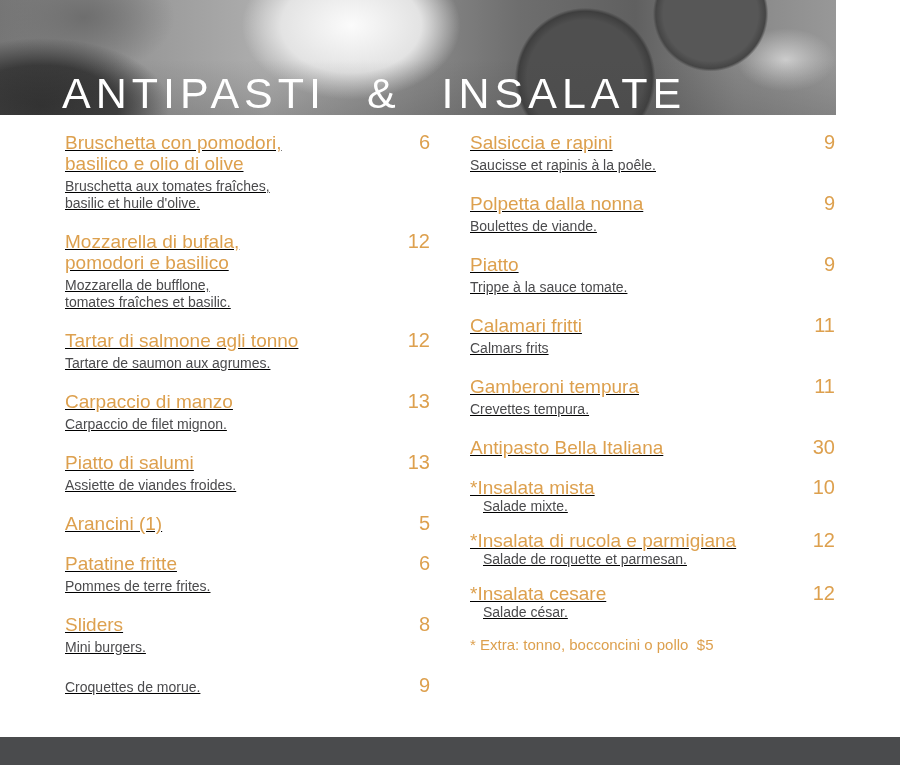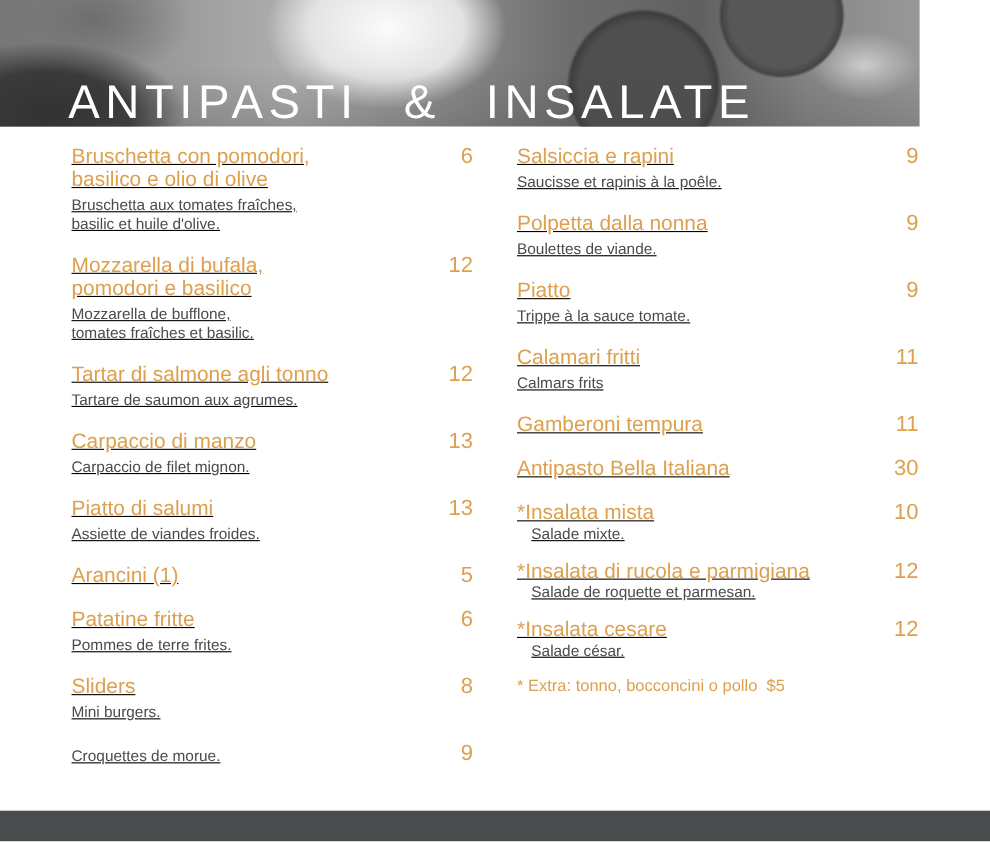--- a/index.html
+++ b/index.html
@@ -198,20 +198,21 @@
     <div class="item">
       <div class="item-main">
         <div class="item-name">Calamari fritti</div>
         <div class="item-desc">Calmars frits</div>
       </div>
       <div class="item-price">11</div>
     </div>
     <div class="item">
       <div class="item-main">
         <div class="item-name">Gamberoni tempura</div>
+        <div class="item-desc">Crevettes tempura.</div>
       </div>
       <div class="item-price">11</div>
     </div>
     <div class="item">
       <div class="item-main">
         <div class="item-name">Antipasto Bella Italiana</div>
       </div>
       <div class="item-price">30</div>
     </div>
     <div class="item starred">

